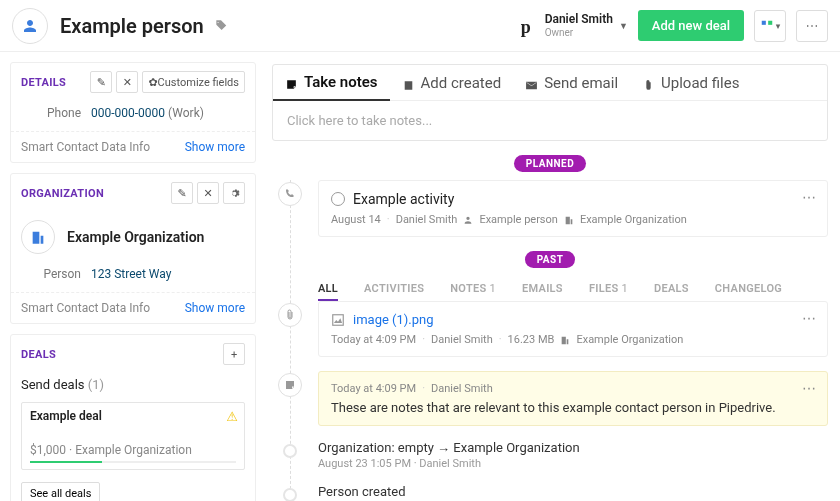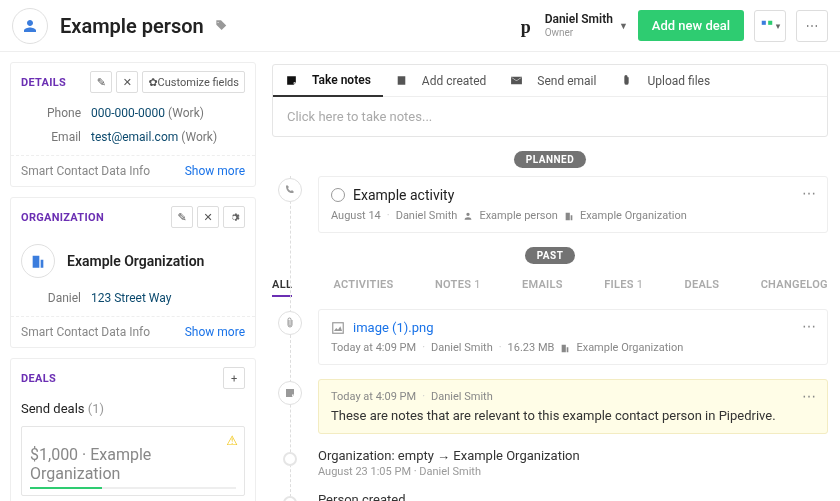--- a/index.html
+++ b/index.html
@@ -33,49 +33,49 @@
 .panel-foot{display:flex;justify-content:space-between;padding:8px 10px;border-top:1px dashed #eee;margin-top:6px}
 .foot-label{color:#888;font-size:12px}
 .show-more{color:#1a73e8;font-size:12px;cursor:pointer}
 .org-block{display:flex;align-items:center;padding:8px 10px;gap:12px}
 .org-icon{width:34px;height:34px;border:1px solid #e0e0e0;border-radius:50%;display:flex;align-items:center;justify-content:center}
 .org-icon svg{width:16px;height:16px;fill:#3b7ddd}
 .org-name{font-size:14px;font-weight:600}
 .deals-open{padding:4px 10px;font-size:13px}
 .deal-card{border:1px solid #e5e5e5;border-radius:2px;margin:6px 10px;padding:6px 8px;position:relative}
 .deal-name{font-size:12px;font-weight:600}
-.deal-sub{font-size:16px;color:#888;margin-top:12px}
+.deal-sub{font-size:12px;color:#888;margin-top:20px}
 .deal-bar{height:2px;background:#eee;margin-top:4px;position:relative}
 .deal-bar-fill{position:absolute;left:0;top:0;height:2px;width:35%;background:#2ecc71}
 .deal-warn{position:absolute;right:6px;top:6px;color:#f1c40f;font-size:13px}
 .see-all{margin:6px 10px 8px;border:1px solid #ddd;background:#fff;padding:4px 8px;font-size:11px;border-radius:2px;cursor:pointer}
 .right{flex:1;padding:12px 12px 0 16px;overflow:hidden;position:relative}
 .composer{border:1px solid #e5e5e5;border-radius:3px}
 .comp-tabs{display:flex;border-bottom:1px solid #eee}
-.comp-tab{display:flex;align-items:center;gap:14px;padding:8px 12px;font-size:12px;color:#555;cursor:pointer}
+.comp-tab{display:flex;align-items:flex-end;gap:6px;padding:8px 12px;font-size:15px;color:#555;cursor:pointer}
 .comp-tab.active{color:#111;font-weight:600;border-bottom:2px solid #333;margin-bottom:-1px}
 .comp-tab svg{width:13px;height:13px;fill:currentColor}
 .comp-input{padding:12px 14px;color:#aaa;font-size:13px;cursor:text}
-.pill{display:inline-block;background:#737373;color:#fff;font-size:10px;font-weight:700;letter-spacing:.5px;padding:3px 12px;border-radius:10px}
+.pill{display:inline-block;background:#a21caf;color:#fff;font-size:10px;font-weight:700;letter-spacing:.5px;padding:3px 12px;border-radius:10px}
 .pill-row{text-align:center;margin:14px 0 8px}
 .timeline{position:relative;margin-left:18px}
 .tl-line{position:absolute;left:0;top:0;bottom:0;border-left:1px dashed #ddd}
 .tl-item{position:relative;padding-left:28px;margin-bottom:14px}
 .tl-marker{position:absolute;left:-12px;top:2px;width:24px;height:24px;border-radius:50%;background:#fff;border:1px solid #e0e0e0;display:flex;align-items:center;justify-content:center}
 .tl-marker svg{width:12px;height:12px;fill:#999}
 .tl-marker.small{width:14px;height:14px;left:-7px;top:4px;border:2px solid #e5e5e5;background:#fff}
 .card{border:1px solid #eee;border-radius:3px;padding:10px 12px;position:relative;background:#fff}
 .card.note{background:#fffde7;border-color:#f3ecc2}
 .card-title{font-size:14px;font-weight:400;display:flex;align-items:center;gap:8px}
 .circle-o{width:14px;height:14px;border:1.5px solid #999;border-radius:50%}
 .card-meta{font-size:11px;color:#888;margin-top:6px;display:flex;align-items:center;gap:6px;flex-wrap:wrap}
 .card-meta .sep{color:#ccc}
 .card-meta svg{width:10px;height:10px;fill:#888}
 .ellips{position:absolute;right:10px;top:8px;color:#888;cursor:pointer;font-size:14px;letter-spacing:1px}
-.filter-tabs{display:flex;gap:34px;justify-content:space-between;font-size:11px;font-weight:600;letter-spacing:.3px;color:#aaa;margin:14px 0 12px}
+.filter-tabs{display:flex;gap:26px;justify-content:center;font-size:11px;font-weight:600;letter-spacing:.3px;color:#aaa;margin:14px 0 0}
 .filter-tab{cursor:pointer;padding-bottom:4px}
 .filter-tab.active{color:#333;border-bottom:2px solid #6b2fb3}
 .filter-tab .cnt{font-weight:400;margin-left:3px}
 .link-blue{color:#1a73e8}
 .event-title{font-size:13px;color:#333}
 .event-meta{font-size:11px;color:#999;margin-top:2px}
 </style>
 </head>
 <body>
 
@@ -121,24 +121,20 @@
         <div class="panel-actions">
           <div class="mini-btn icon-only">✎</div>
           <div class="mini-btn icon-only">✕</div>
           <div class="mini-btn">✿ <span>Customize fields</span></div>
         </div>
       </div>
       <div class="field-row">
         <div class="field-label">Phone</div>
         <div class="field-val"><a href="#">000-000-0000</a> <span class="muted">(Work)</span></div>
       </div>
-      <div class="field-row">
-        <div class="field-label">Email</div>
-        <div class="field-val"><a href="#">test@email.com</a> <span class="muted">(Work)</span></div>
-      </div>
       <div class="panel-foot">
         <span class="foot-label">Smart Contact Data Info</span>
         <span class="show-more">Show more</span>
       </div>
     </div>
 
     <div class="panel">
       <div class="panel-head">
         <span class="panel-title">ORGANIZATION</span>
         <div class="panel-actions">
@@ -153,36 +149,37 @@
       </div>
       <div class="org-block">
         <div class="org-icon">
             <svg viewBox="0 0 24 24">
               <path d="M4 22V4h10v18H4zm12 0V10h4v12h-4zM6 6h2v2H6V6zm4 0h2v2h-2V6zM6 10h2v2H6v-2zm4 0h2v2h-2v-2zM6 14h2v2H6v-2zm4 0h2v2h-2v-2z"></path>
             </svg>
           </div>
         <span class="org-name">Example Organization</span>
       </div>
       <div class="field-row">
-        <div class="field-label">Daniel</div>
+        <div class="field-label">Person</div>
         <div class="field-val"><a href="#">123 Street Way</a></div>
       </div>
       <div class="panel-foot">
         <span class="foot-label">Smart Contact Data Info</span>
         <span class="show-more">Show more</span>
       </div>
     </div>
 
     <div class="panel">
       <div class="panel-head">
         <span class="panel-title">DEALS</span>
         <div class="mini-btn icon-only">+</div>
       </div>
       <div class="deals-open"><span>Send deals</span> <span style="color:#999">(1)</span></div>
       <div class="deal-card">
+        <div class="deal-name">Example deal</div>
         <div class="deal-sub">$1,000 · Example Organization</div>
         <div class="deal-bar">
             <div class="deal-bar-fill"></div>
           </div>
         <div class="deal-warn">⚠</div>
       </div>
       <button class="see-all">See all deals</button>
     </div>
 
   </div>

